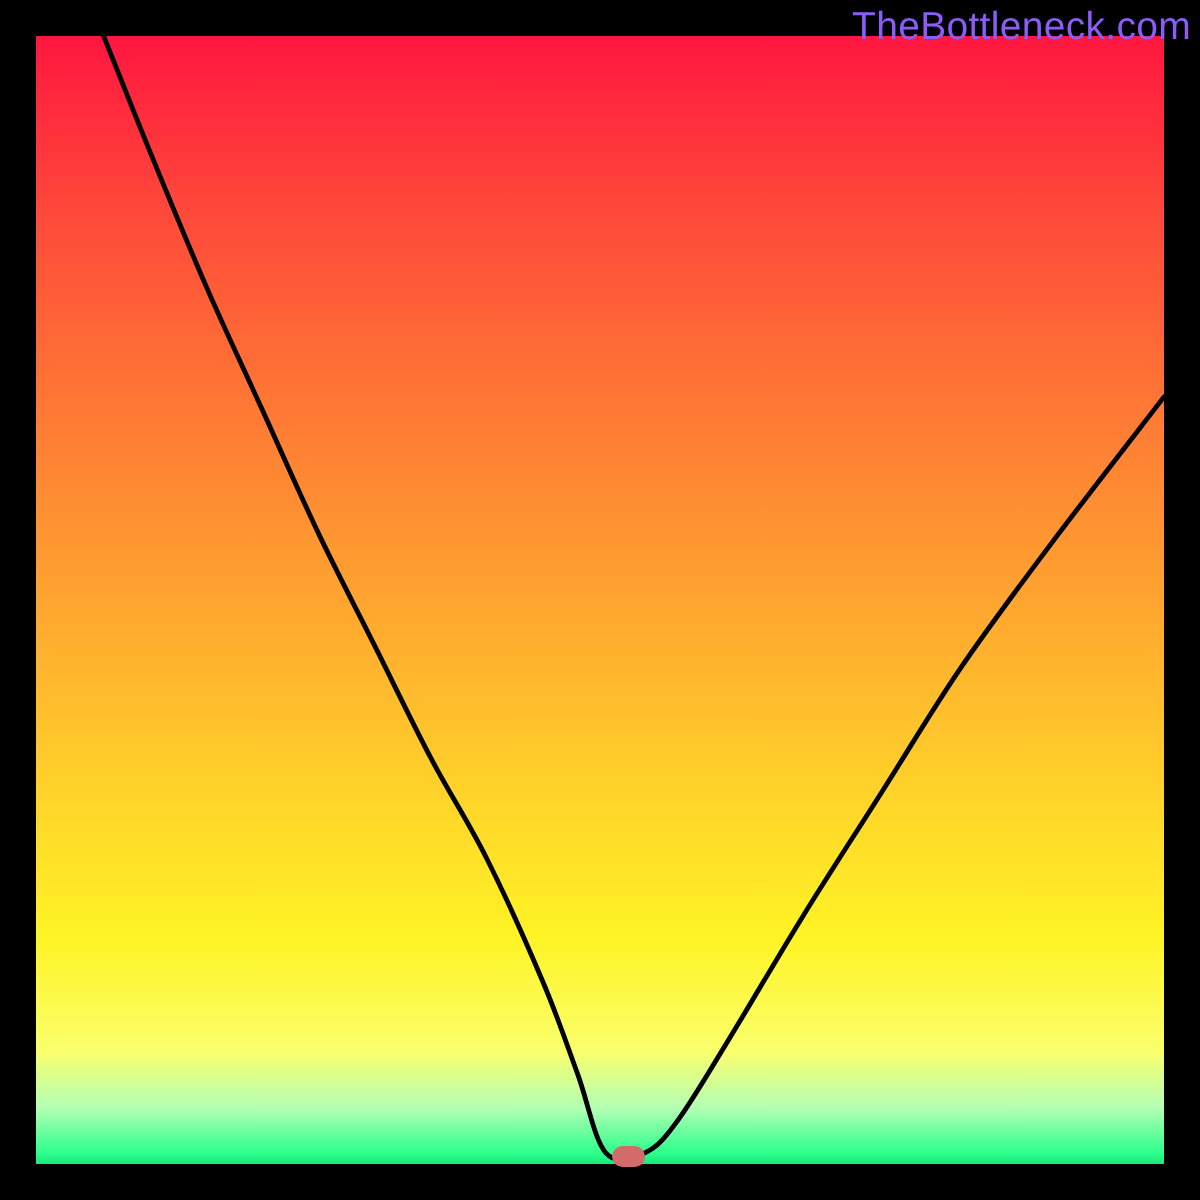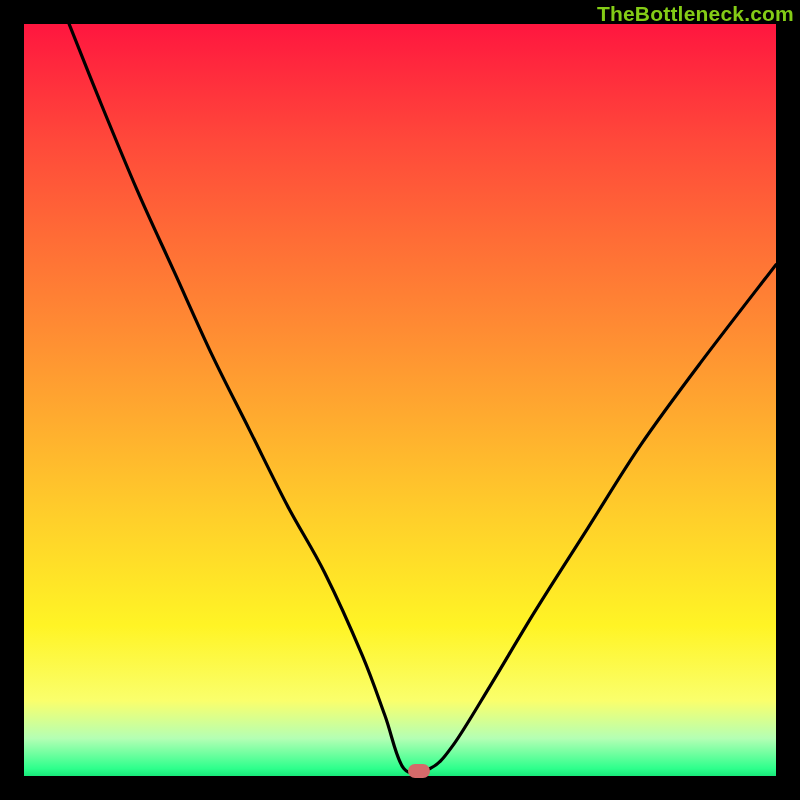--- a/index.html
+++ b/index.html
@@ -37,23 +37,23 @@
       #faff6c 90%,
       #b4ffb4 95%,
       #2eff8c 99%,
       #18e87a 100%
     );
   }
   .watermark {
     position: absolute;
     top: 2px;
     right: 6px;
-    color: #84cc16;
-    font-size: 21px;
-    font-weight: 700;
+    color: #8b5cf6;
+    font-size: 26px;
+    font-weight: 400;
     letter-spacing: 0.2px;
     z-index: 5;
     user-select: none;
   }
   svg.curve {
     position: absolute;
     inset: 0;
     width: 100%;
     height: 100%;
   }

